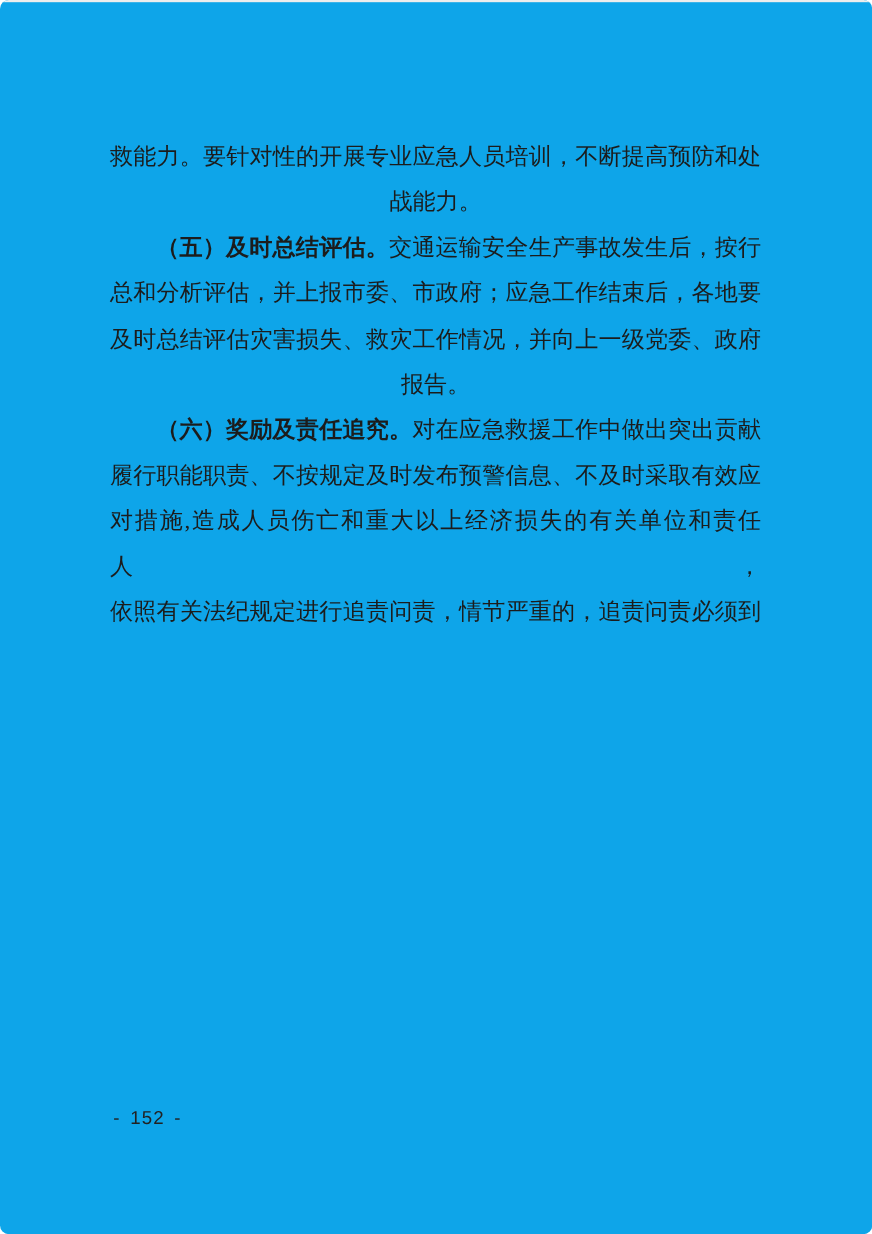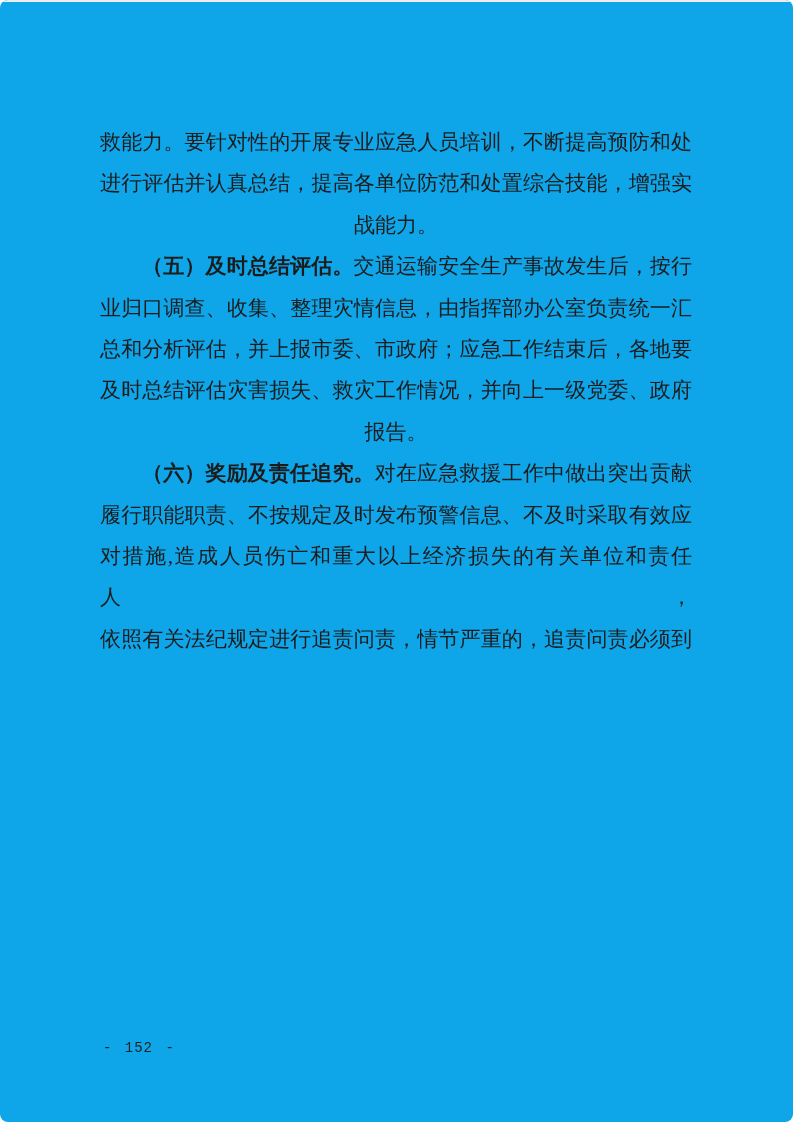--- a/index.html
+++ b/index.html
@@ -44,47 +44,45 @@
   .ln.indent {
     text-indent: 2em;
   }
   .b {
     font-weight: 700;
     font-family: Liberation Serif, serif;
   }
   .page-number {
     position: absolute;
     left: 103px;
-    top: 1040px;
-    font-size: 14px;
+    top: 1007px;
+    font-size: 17px;
     letter-spacing: 1px;
     word-spacing: 3px;
     color: #222222;
-    font-family: Liberation Mono, monospace;
+    font-family: Liberation Sans, sans-serif;
   }
 </style>
 </head>
 <body>
 
 <div class="page">
   <div class="page-top-edge"></div>
 
   <div class="body-text">
 
     <div>
       <div class="ln j">救能力。要针对性的开展专业应急人员培训，不断提高预防和处</div>
-      <div class="ln j">进行评估并认真总结，提高各单位防范和处置综合技能，增强实</div>
       <div class="ln">战能力。</div>
     </div>
 
     <div>
       <div class="ln j indent">
         <span class="b">（五）及时总结评估。</span><span>交通运输安全生产事故发生后，按行</span>
       </div>
-      <div class="ln j">业归口调查、收集、整理灾情信息，由指挥部办公室负责统一汇</div>
       <div class="ln j">总和分析评估，并上报市委、市政府；应急工作结束后，各地要</div>
       <div class="ln j">及时总结评估灾害损失、救灾工作情况，并向上一级党委、政府</div>
       <div class="ln">报告。</div>
     </div>
 
     <div>
       <div class="ln j indent">
         <span class="b">（六）奖励及责任追究。</span><span>对在应急救援工作中做出突出贡献</span>
       </div>
       <div class="ln j">履行职能职责、不按规定及时发布预警信息、不及时采取有效应</div>

